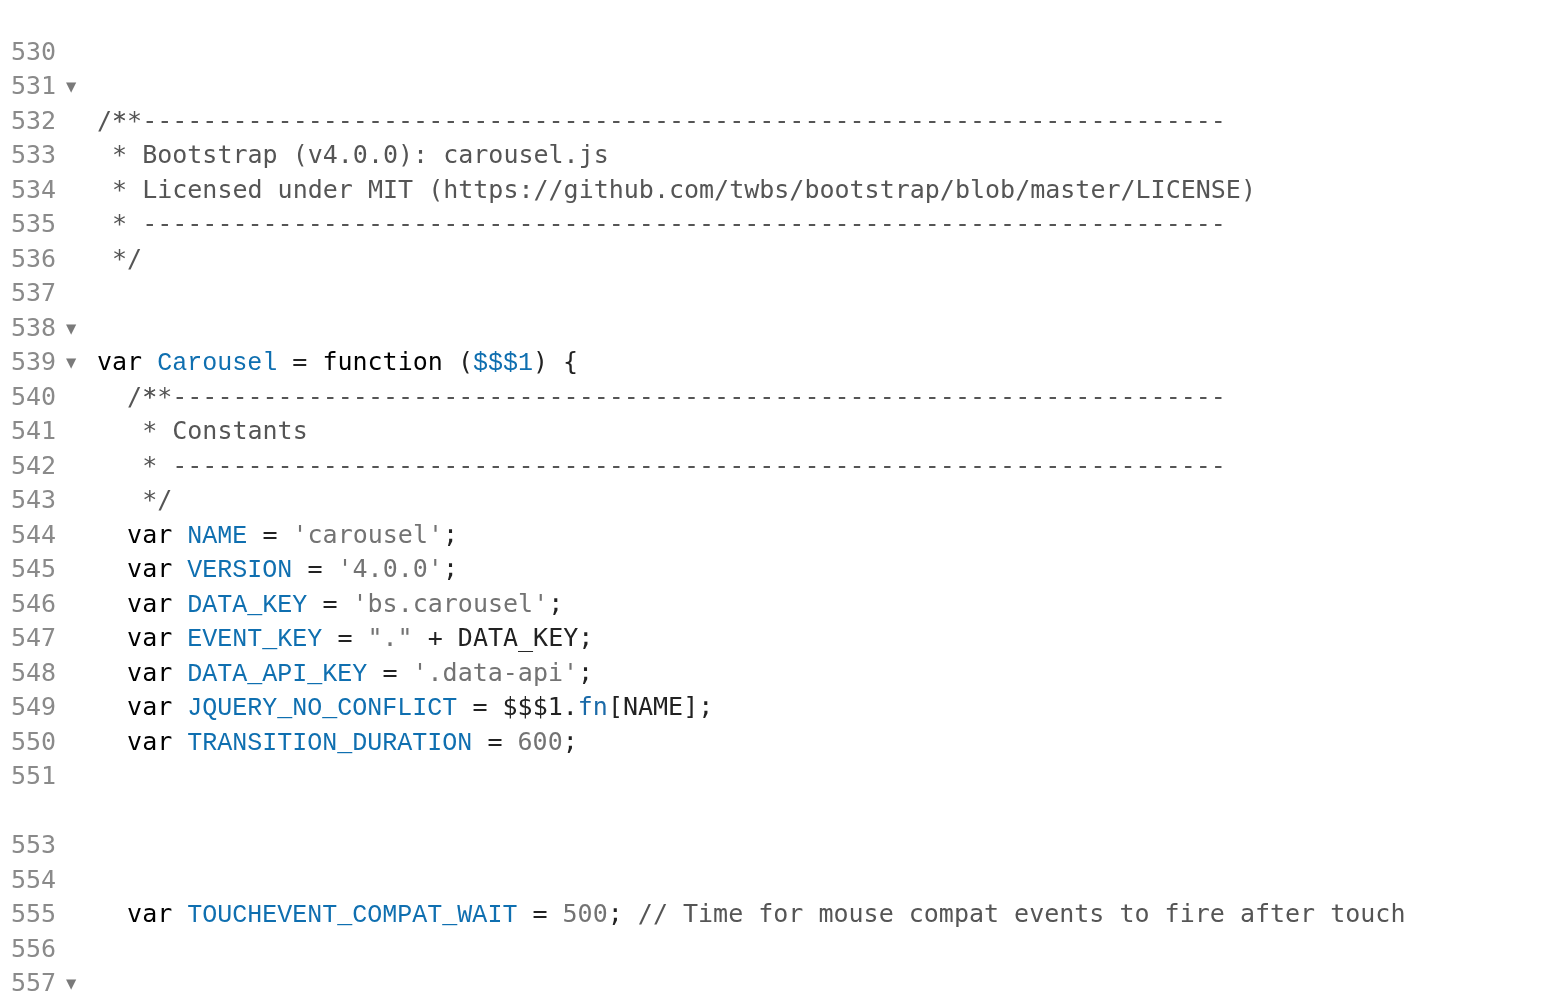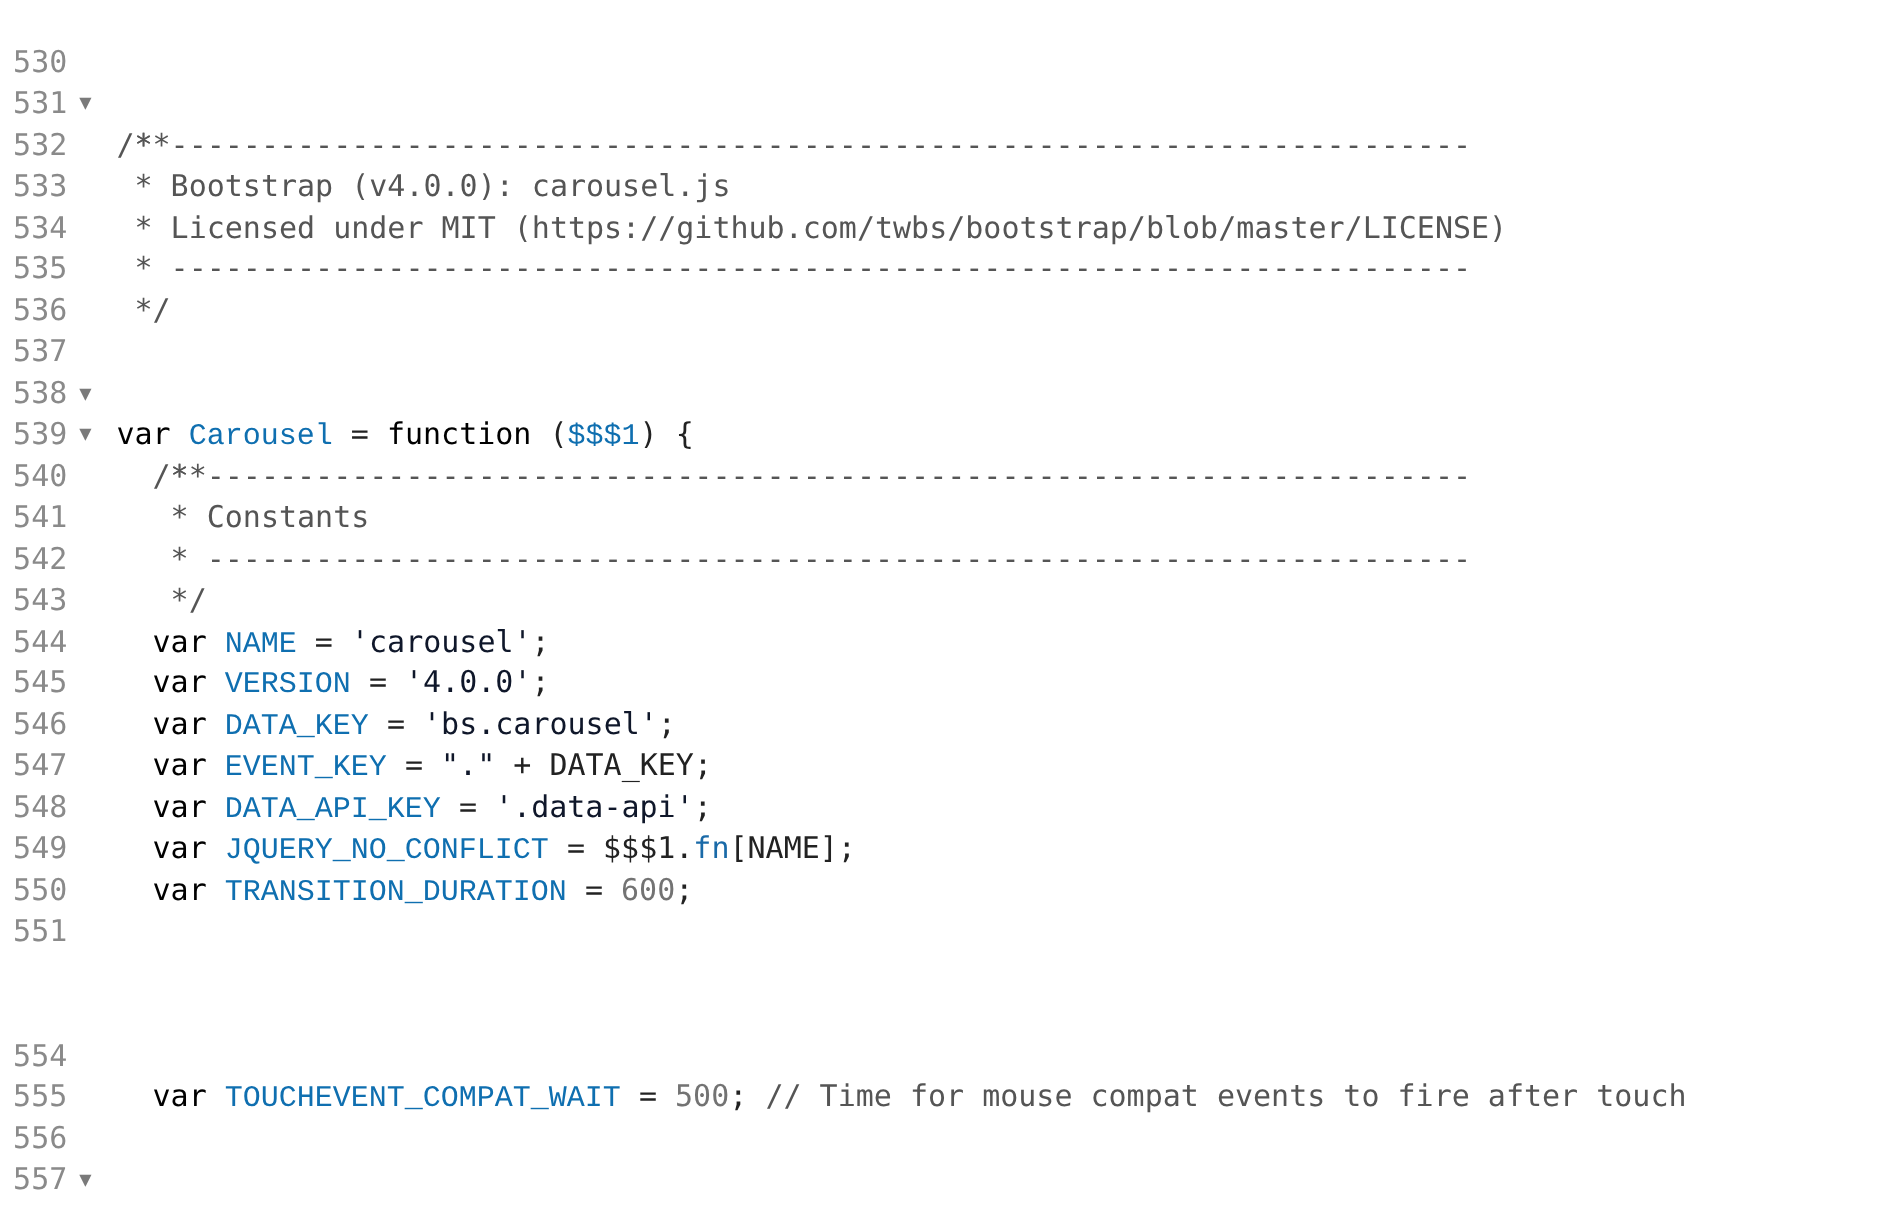--- a/index.html
+++ b/index.html
@@ -5,21 +5,21 @@
   html, body { margin:0; padding:0; background:#ffffff; }
   body { width:1568px; height:1005px; overflow:hidden; }
   .editor { position:relative; width:1568px; height:1005px; font-family:"DejaVu Sans Mono", "Liberation Mono", monospace; font-size:25px; }
   .line { position:absolute; left:0; height:34.5px; line-height:34.5px; white-space:pre; width:1568px; }
   .gutter { position:absolute; left:6px; width:55px; color:#8a8a8a; text-align:center; }
   .fold { position:absolute; left:66px; color:#7a7a7a; font-size:17px; }
   .code { position:absolute; left:97px; }
   .cm { color:#555555; }
   .kw { color:#000000; }
   .def { color:#0f6fb0;font-family:Liberation Mono, monospace; }
-  .str { color:#0f172a;text-align:center; }
+  .str { color:#737373;text-align:center; }
   .num { color:#737373; }
   .prop { color:#1a6aa8; }
   .plain { color:#222222; }
 </style>
 </head>
 <body>
 
 <div class="editor">
 
   <div class="line" style="top:0px">
@@ -103,20 +103,23 @@
   <div class="line" style="top:655.5px">
     <span class="gutter">549</span>
     <span class="code">  <span class="kw">var</span> <span class="def">TRANSITION_DURATION</span><span class="plain"> = </span><span class="num">600</span><span class="plain">;</span></span>
   </div>
   <div class="line" style="top:690px">
     <span class="gutter">550</span>
   </div>
   <div class="line" style="top:724.5px">
     <span class="gutter">551</span>
   </div>
+  <div class="line" style="top:793.5px">
+    <span class="gutter">553</span>
+  </div>
   <div class="line" style="top:828px">
     <span class="gutter">554</span>
     <span class="code">  <span class="kw">var</span> <span class="def">TOUCHEVENT_COMPAT_WAIT</span><span class="plain"> = </span><span class="num">500</span><span class="plain">;</span> <span class="cm">// Time for mouse compat events to fire after touch</span></span>
   </div>
   <div class="line" style="top:862.5px">
     <span class="gutter">555</span>
   </div>
   <div class="line" style="top:897px">
     <span class="gutter">556</span>
     <span class="fold">▼</span>

